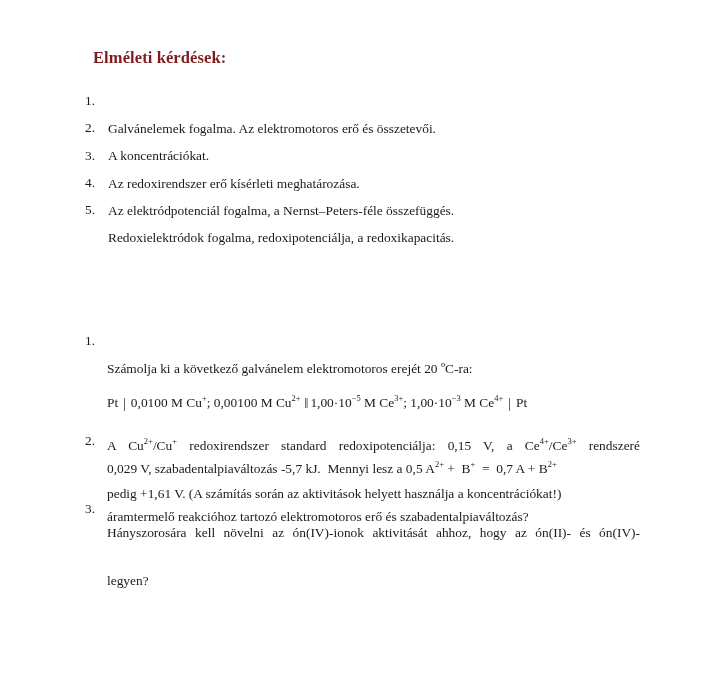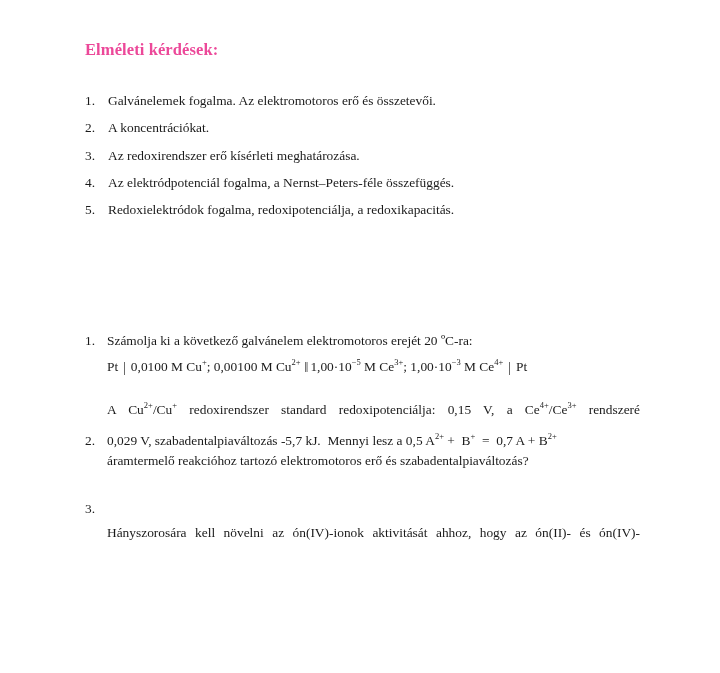--- a/index.html
+++ b/index.html
@@ -17,24 +17,24 @@
       font-size: 13.4px;
     }
     .page {
       position: absolute;
       left: 0; top: 0;
       width: 720px; height: 673px;
     }
     h2.section-title {
       position: absolute;
       left: 85px;
-      margin: 0;
+      margin: 8px;
       font-size: 16.5px;
       font-weight: bold;
-      color: #ec4899;
+      color: #7f1d1d;
       letter-spacing: 0.1px;
     }
     #title-theory { top: 40px; }
     #title-calc { top: 283px; }
 
     .item {
       position: absolute;
       left: 85px;
       right: 80px;
       line-height: 19.6px;
@@ -54,29 +54,29 @@
     #theory-1 { top: 91px; }
     #theory-2 { top: 118px; }
     #theory-3 { top: 146px; }
     #theory-4 { top: 173px; }
     #theory-5 { top: 200px; }
 
     #calc-1 { top: 331px; }
     #calc-2 { top: 431px; }
     #calc-3 { top: 499px; }
 
-    .line { display: block; white-space: nowrap; }
+    .line { display: block; white-space: nowrap; margin-top: 28px; }
     .justify {
       display: block;
       text-align: justify;
       text-align-last: justify;
       white-space: normal;
       margin-top: 24px;
     }
-    .cell-line { margin-top: 6px; margin-bottom: 5px; }
+    .cell-line { margin-top: 14px; margin-bottom: 5px; }
     sup {
       font-size: 8.5px;
       vertical-align: 6px;
       line-height: 0;
     }
     .bar {
       display: inline-block;
       font-weight: normal;
       transform: scaleY(1.15);
       margin: 0 5px;
@@ -126,31 +126,33 @@
       </div>
   </div>
 
 
   <div class="item" id="calc-1">
     <span class="num">1.</span>
     <div class="body">
       <span class="line">Számolja ki a következő galvánelem elektromotoros erejét 20 ºC-ra:</span>
       <span class="line cell-line"><span>Pt</span><span class="bar">|</span><span>0,0100 M Cu</span><sup>+</sup><span>;</span> <span>0,00100 M Cu</span><sup>2+</sup><span class="dbar">‖</span><span>1,00·10</span><sup>−5</sup> <span>M Ce</span><sup>3+</sup><span>;</span> <span>1,00·10</span><sup>−3</sup> <span>M Ce</span><sup>4+</sup><span class="bar">|</span><span>Pt</span></span>
       <span class="justify"><span>A Cu</span><sup>2+</sup><span>/Cu</span><sup>+</sup><span> redoxirendszer standard redoxipotenciálja: 0,15 V, a Ce</span><sup>4+</sup><span>/Ce</span><sup>3+</sup><span> rendszeré</span></span>
+      <span class="line">pedig +1,61 V. (A számítás során az aktivitások helyett használja a koncentrációkat!)</span>
     </div>
   </div>
 
   <div class="item" id="calc-2">
     <span class="num">2.</span>
     <div class="body">
       <span class="line" style="white-space:pre;"><span>0,029 V, szabadentalpiaváltozás -5,7 kJ.  Mennyi lesz a 0,5 A</span><sup>2+</sup><span> +  B</span><sup>+</sup><span>  =  0,7 A + B</span><sup>2+</sup></span>
       <span class="line">áramtermelő reakcióhoz tartozó elektromotoros erő és szabadentalpiaváltozás?</span>
     </div>
   </div>
 
   <div class="item" id="calc-3">
     <span class="num">3.</span>
     <div class="body">
       <span class="justify">Hányszorosára kell növelni az ón(IV)-ionok aktivitását ahhoz, hogy az ón(II)- és ón(IV)-</span>
+      <span class="line">legyen?</span>
     </div>
   </div>
 
 </div>
 
 </body></html>

